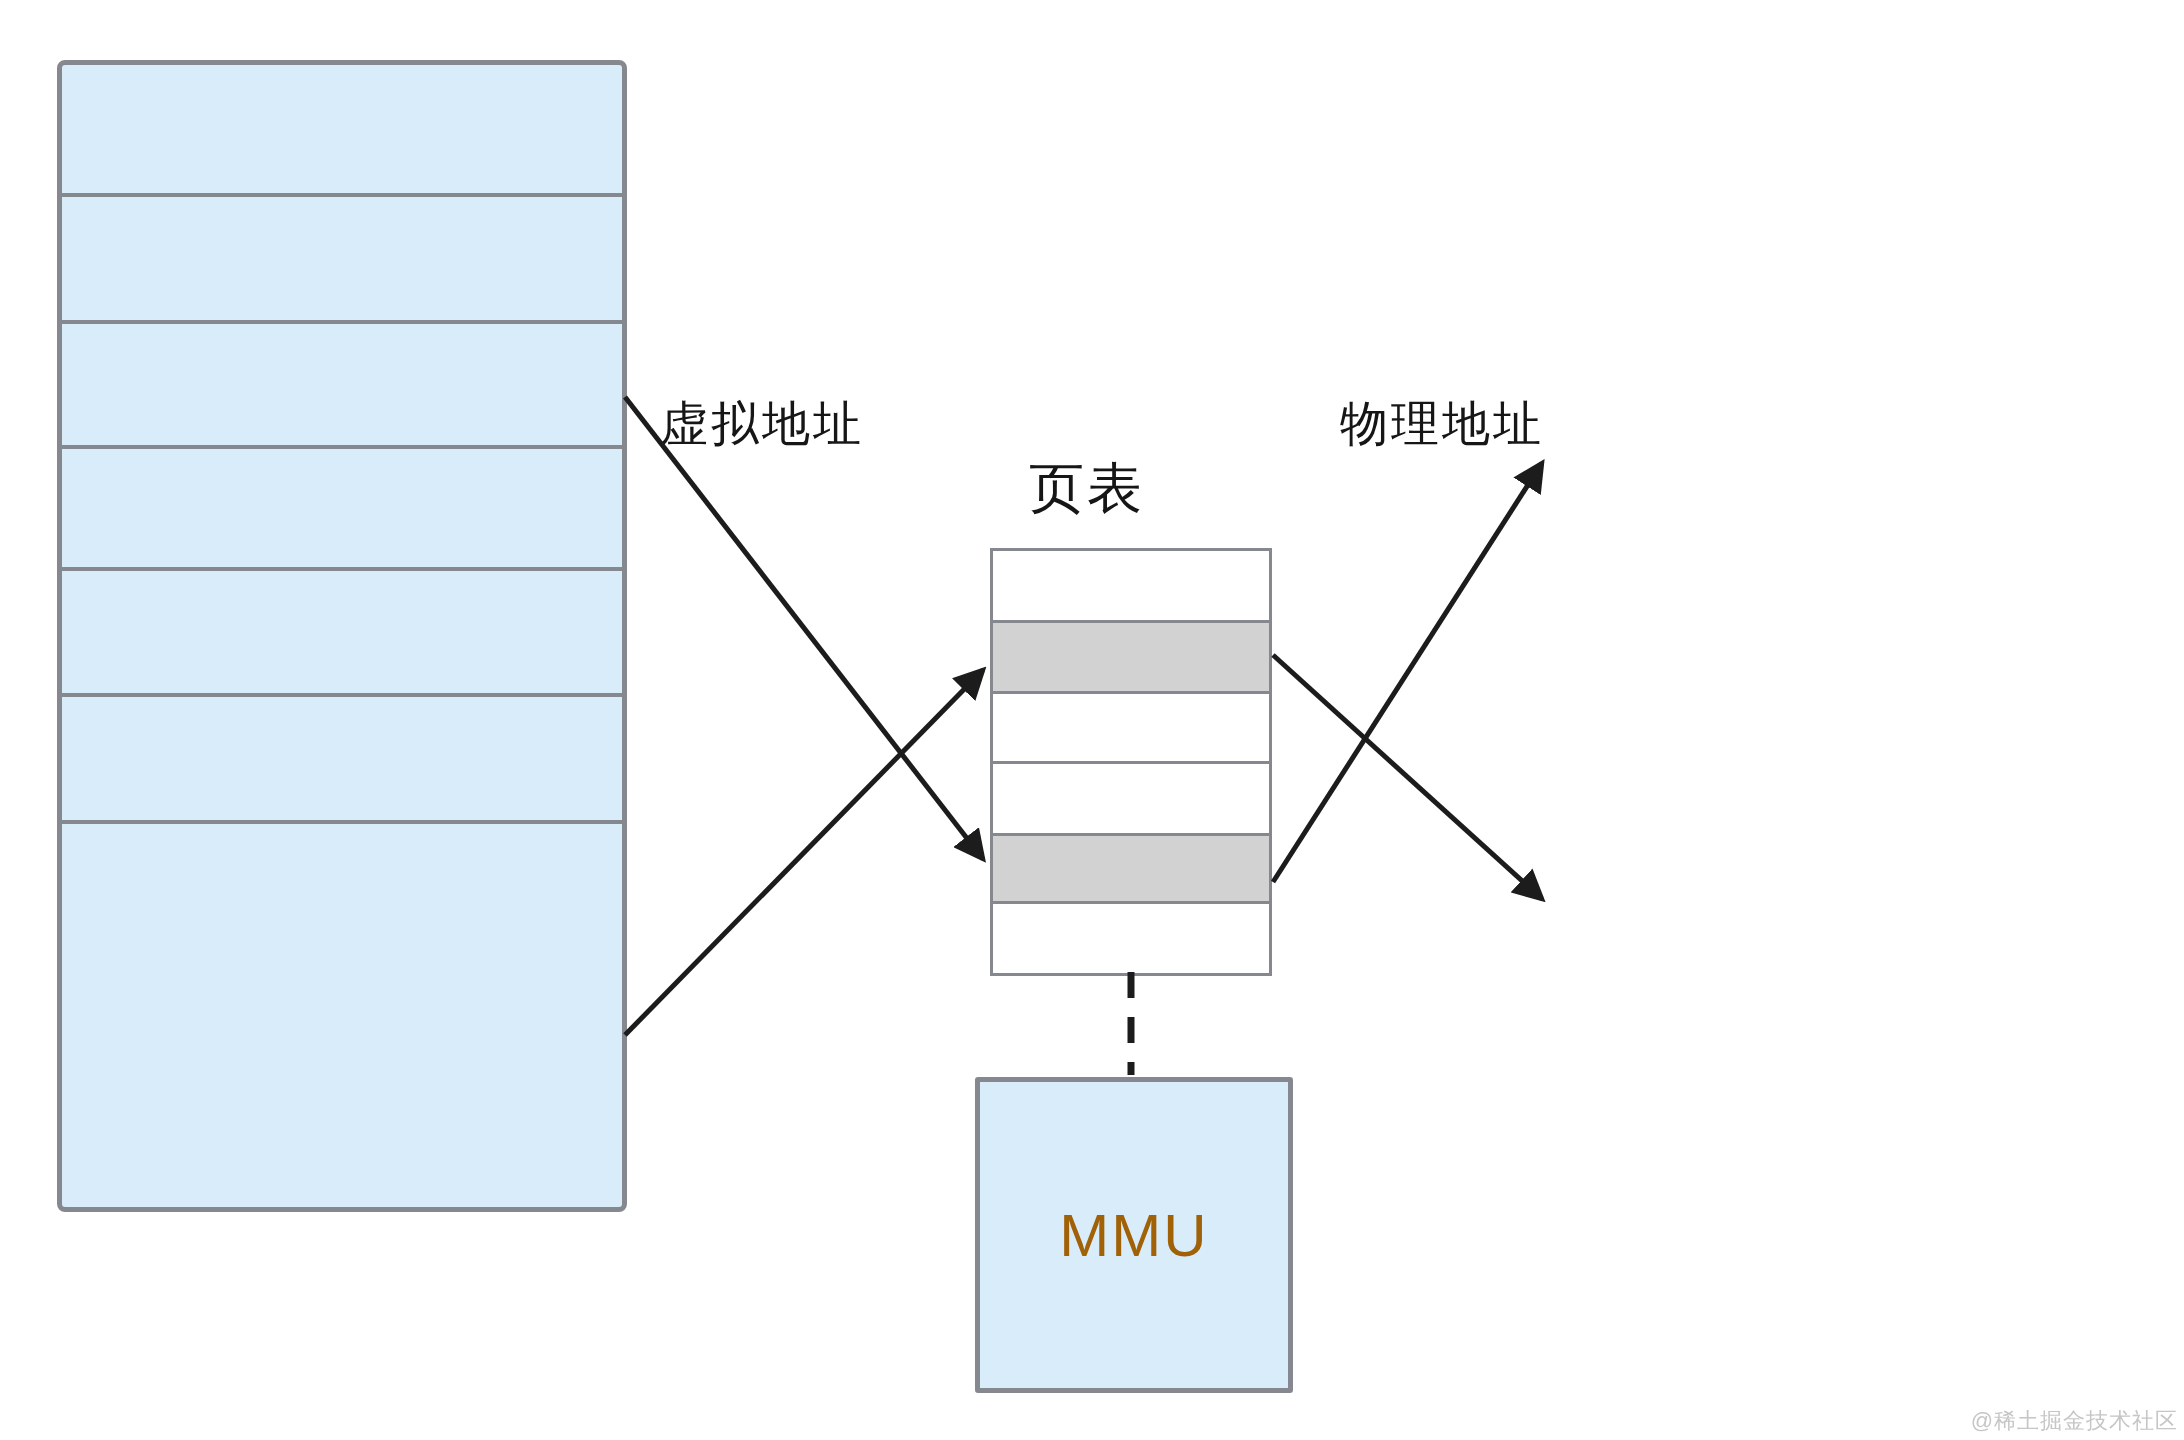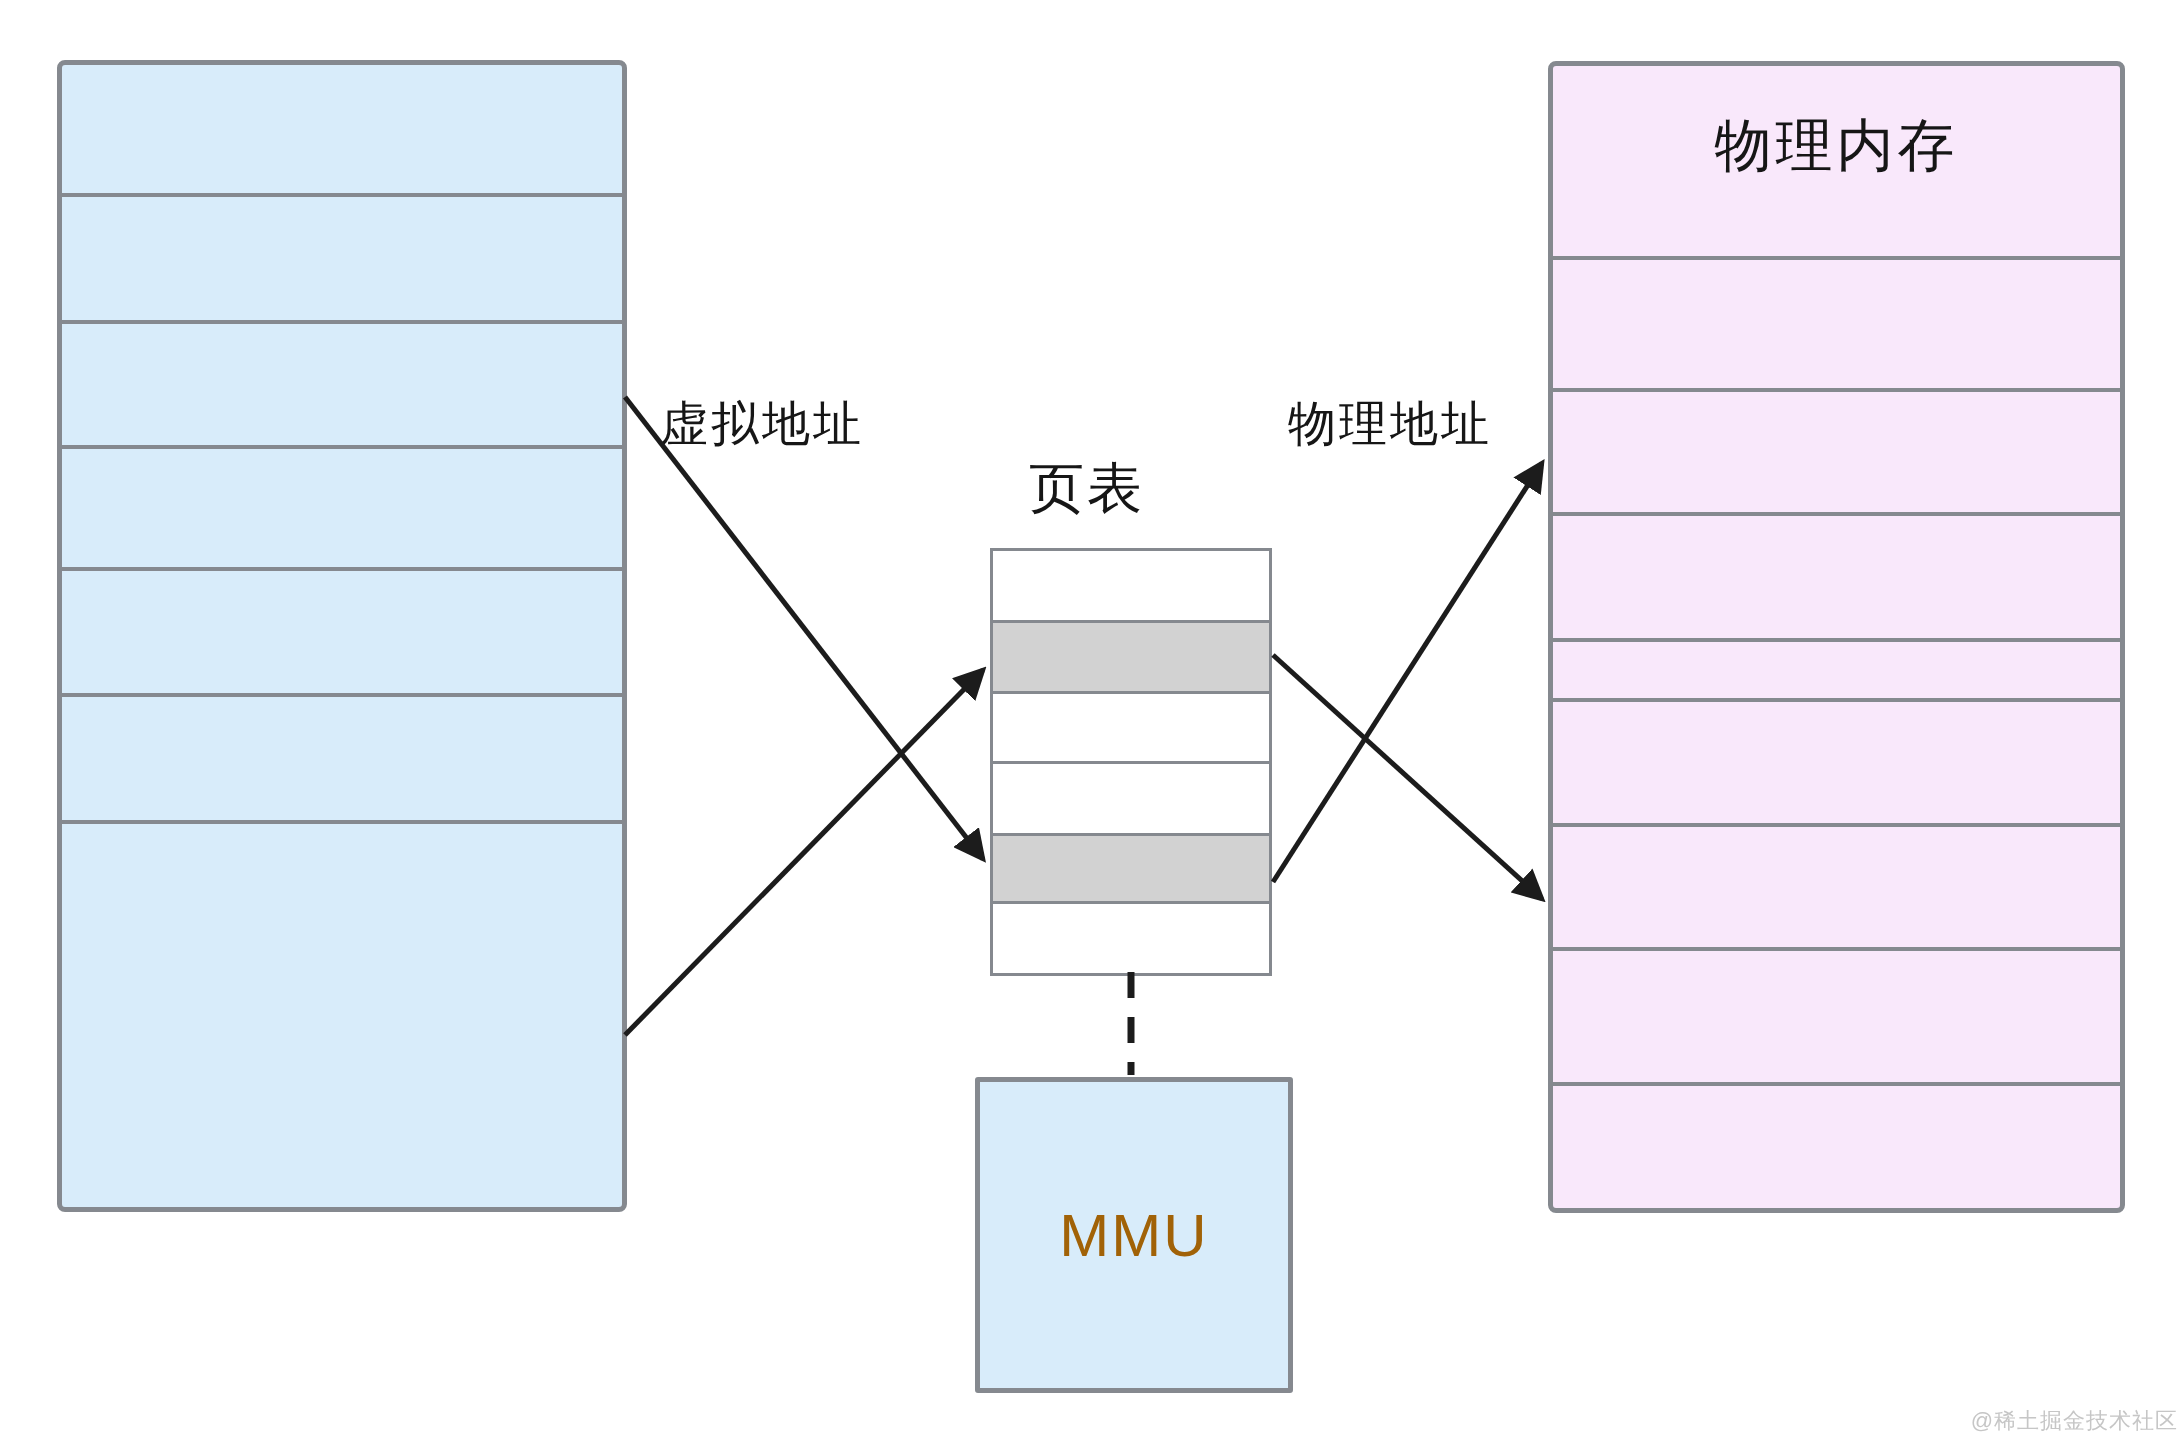--- a/index.html
+++ b/index.html
@@ -67,21 +67,21 @@
   }
   .floating-label{
     position:absolute;
     font-size:48px;
     font-weight:500;
     letter-spacing:3px;
     color:var(--text);
     white-space:nowrap;
   }
   .lbl-vaddr{left:660px;top:392px;}
-  .lbl-paddr{left:1288px;top:392px;}
+  .lbl-paddr{left:1340px;top:392px;}
   .lbl-ptable{left:1029px;top:452px;font-size:55px;}
   .overlay{
     position:absolute;left:0;top:0;width:2184px;height:1440px;
     pointer-events:none;
   }
   .watermark{
     position:absolute;
     right:6px;bottom:4px;
     font-size:22px;
     color:var(--watermark);
@@ -98,33 +98,20 @@
         <div class="row" style="height: 128px;"></div>
         <div class="row" style="height: 127px;"></div>
         <div class="row" style="height: 125px;"></div>
         <div class="row" style="height: 122px;"></div>
         <div class="row" style="height: 126px;"></div>
         <div class="row" style="height: 127px;"></div>
         <div class="row" style="height: 107px;"></div>
       </div>
   </div>
 
-  <div class="membox pm">
-    <div class="title-section">物理内存</div>
-    <div>
-        <div class="row" style="height: 128px;"></div>
-        <div class="row" style="height: 124px;"></div>
-        <div class="row" style="height: 126px;"></div>
-        <div class="row" style="height: 60px;"></div>
-        <div class="row" style="height: 125px;"></div>
-        <div class="row" style="height: 124px;"></div>
-        <div class="row" style="height: 135px;"></div>
-        <div class="row" style="height: 126px;"></div>
-      </div>
-  </div>
 
   <div class="floating-label lbl-ptable">页表</div>
   <div class="ptable">
     <div>
         <div class="row" style="height: 69px;"></div>
         <div class="row shade" style="height: 71px;"></div>
         <div class="row" style="height: 70px;"></div>
         <div class="row" style="height: 72px;"></div>
         <div class="row shade" style="height: 68px;"></div>
         <div class="row" style="height: 72px;"></div>

